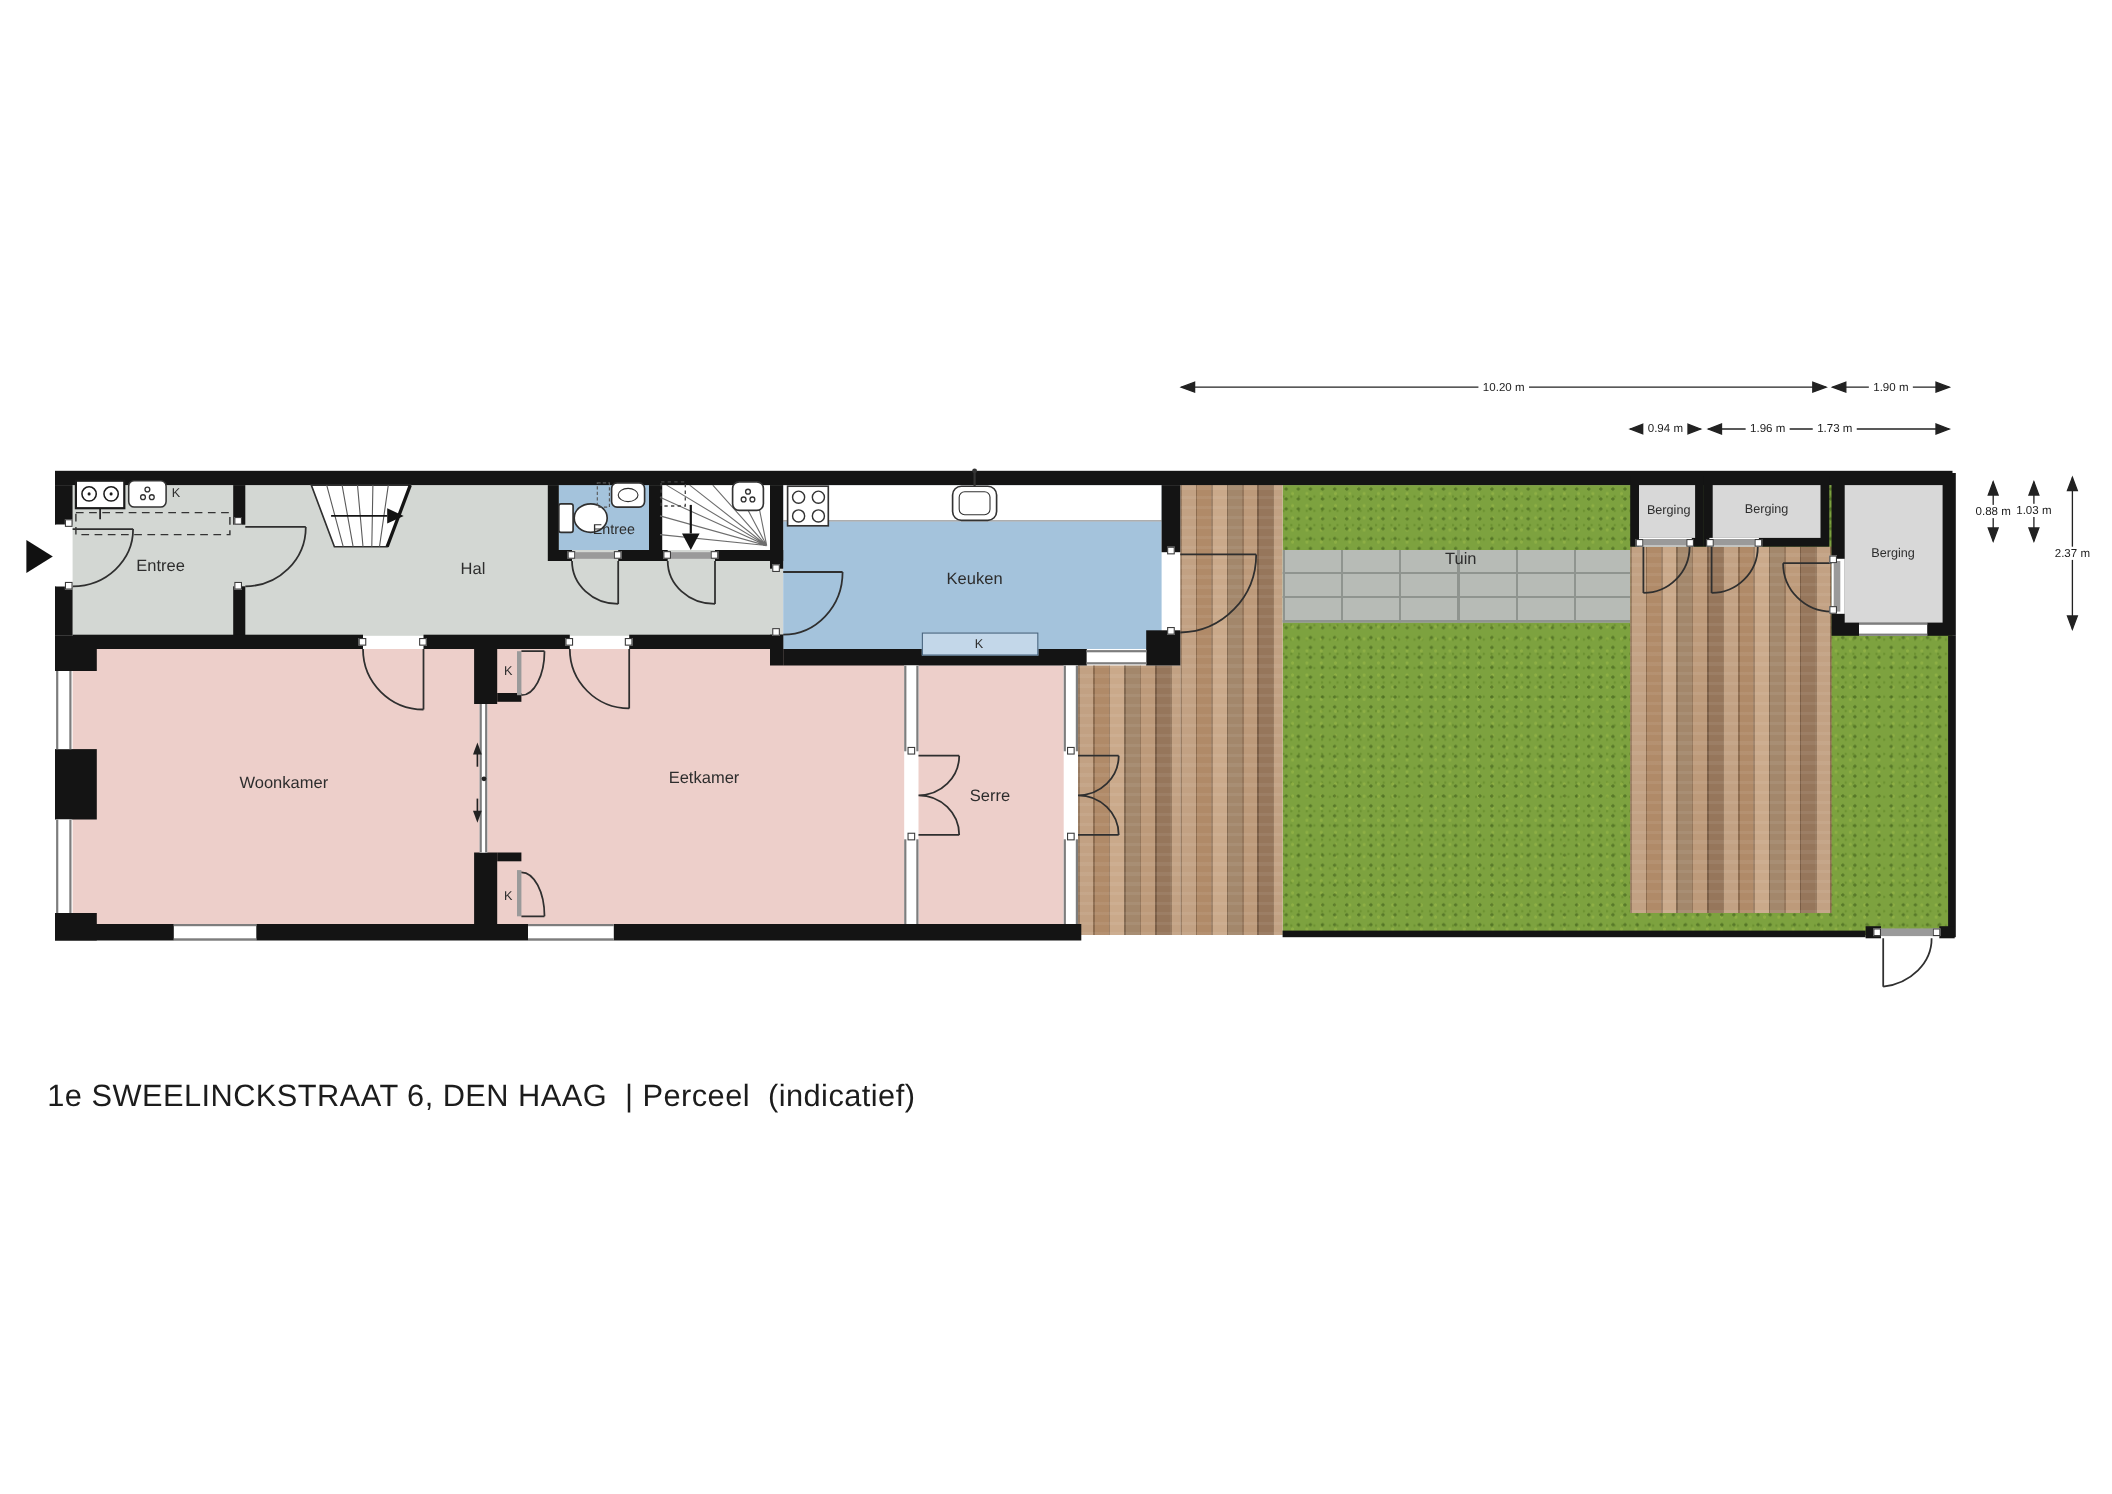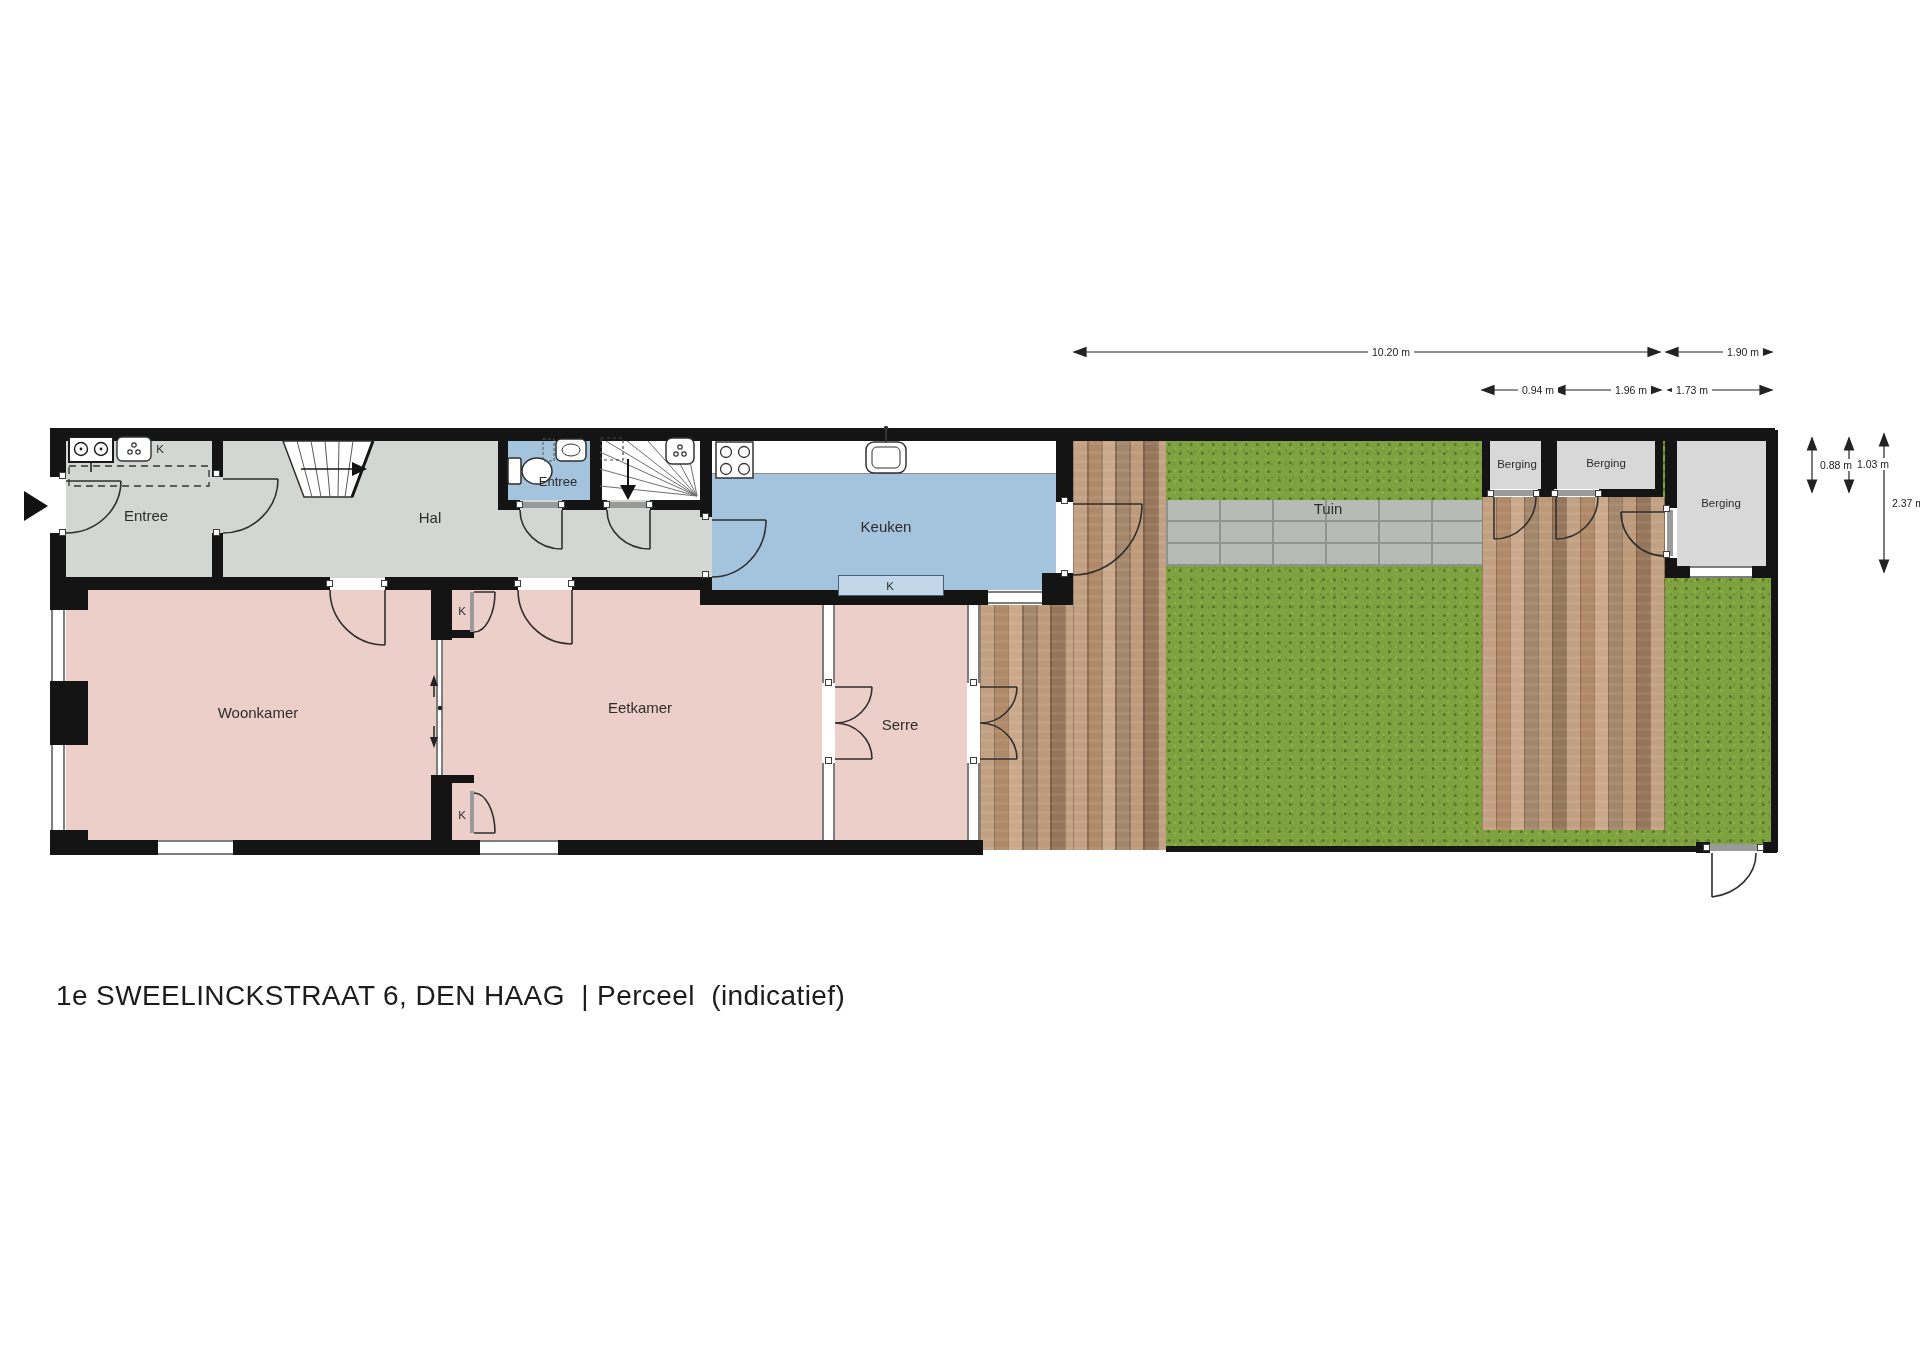--- a/index.html
+++ b/index.html
@@ -7,38 +7,38 @@
   #plan{position:absolute;left:0;top:0;width:1920px;height:1358px;}
   .wall{position:absolute;background:#141414;box-sizing:border-box;}
   .floor{position:absolute;box-sizing:border-box;}
   .win-h{position:absolute;background:#fff;border-top:2px solid #7d7d7d;border-bottom:2px solid #7d7d7d;box-sizing:border-box;}
   .win-v{position:absolute;background:#fff;border-left:2px solid #7d7d7d;border-right:2px solid #7d7d7d;box-sizing:border-box;}
   .doorbar{position:absolute;background:#9a9a9a;}
   .gap{position:absolute;background:#ffffff;}
   .sq{position:absolute;width:7px;height:7px;background:#fff;border:1px solid #3c3c3c;box-sizing:border-box;}
   .lbl{position:absolute;transform:translate(-50%,-50%);font-size:15px;color:#2d2d2d;white-space:nowrap;}
   .lbl.small{font-size:11.5px;}
-  .dim{position:absolute;transform:translate(-50%,-50%);font-size:10.5px;color:#1b1b1b;background:#fff;padding:0 4px;white-space:nowrap;margin-left:24px;}
+  .dim{position:absolute;transform:translate(-50%,-50%);font-size:10.5px;color:#1b1b1b;background:#fff;padding:0 4px;white-space:nowrap;}
   .grass{background:
     radial-gradient(circle at 30% 40%, rgba(58,88,24,.55) 0 1.2px, transparent 1.7px),
     radial-gradient(circle at 70% 70%, rgba(156,186,74,.55) 0 1.2px, transparent 1.7px),
     radial-gradient(circle at 12% 80%, rgba(92,130,36,.5) 0 1px, transparent 1.5px),
     #7da23f;
     background-size:11px 9px,13px 11px,7px 13px,auto;}
   .deck{background:
     repeating-linear-gradient(0deg, rgba(255,255,255,.06) 0 3px, transparent 3px 9px),
     repeating-linear-gradient(90deg, rgba(56,36,20,.30) 0 1.5px, transparent 1.5px 14px),
     repeating-linear-gradient(90deg, #c2a183 0 14px, #b08a68 14px 28px, #caa98a 28px 42px, #a3876b 42px 56px, #bd9a7a 56px 70px, #96765b 70px 84px);}
   .pavers{background:
     repeating-linear-gradient(90deg, #8f948f 0 2px, transparent 2px 53px),
     repeating-linear-gradient(0deg, #8f948f 0 2px, transparent 2px 22px),
     linear-gradient(#b7bbb6,#b7bbb6);}
   .counter{position:absolute;background:#fff;border-bottom:1.5px solid #8c8c8c;box-sizing:border-box;}
   .kastblauw{position:absolute;background:#c3d7e9;border:1.5px solid #44617c;box-sizing:border-box;}
-  .title{position:absolute;left:56px;top:980px;font-size:28px;color:#1c1c1c;letter-spacing:.4px;white-space:pre;}
+  .title{position:absolute;left:43px;top:980px;font-size:28px;color:#1c1c1c;letter-spacing:.4px;white-space:pre;}
   svg.overlay{position:absolute;left:0;top:0;pointer-events:none;}
 </style>
 </head>
 <body>
 
 <div id="plan">
 
   <div class="floor" style="left:66px;top:441px;width:646px;height:137px;background:#d3d7d3;"></div>
   <div class="floor" style="left:508px;top:441px;width:82px;height:59px;background:#a4c3dc;"></div>
   <div class="floor" style="left:602px;top:441px;width:98px;height:59px;background:#ffffff;"></div>

